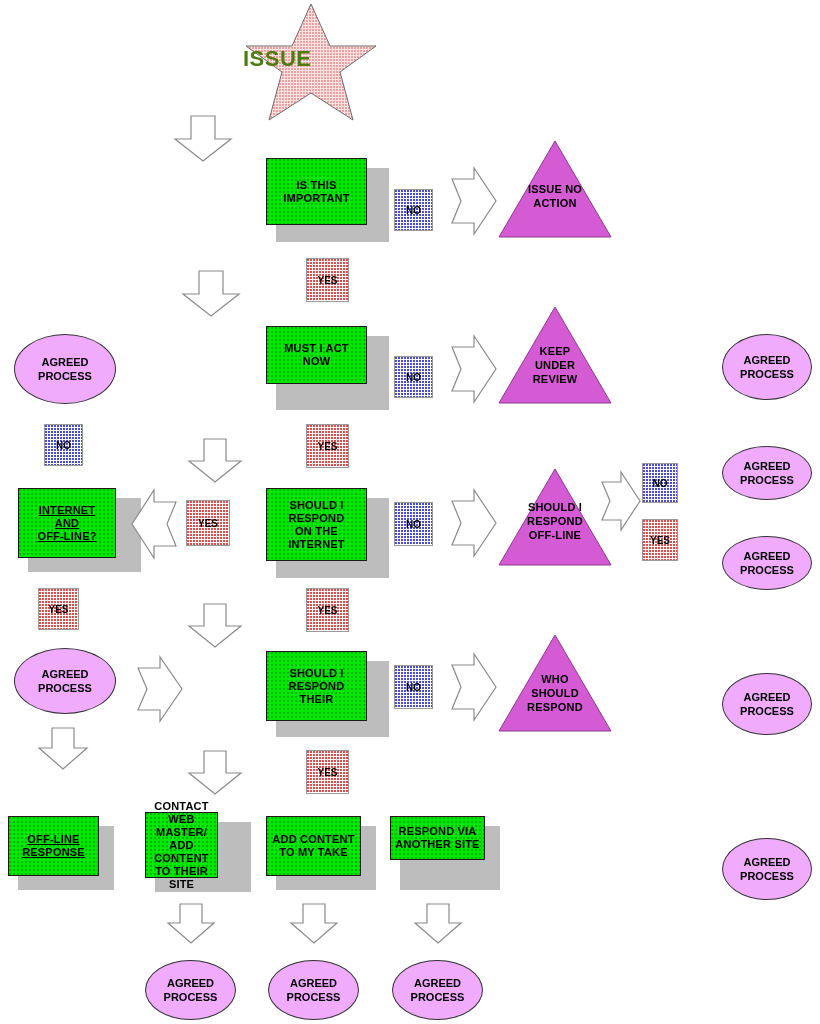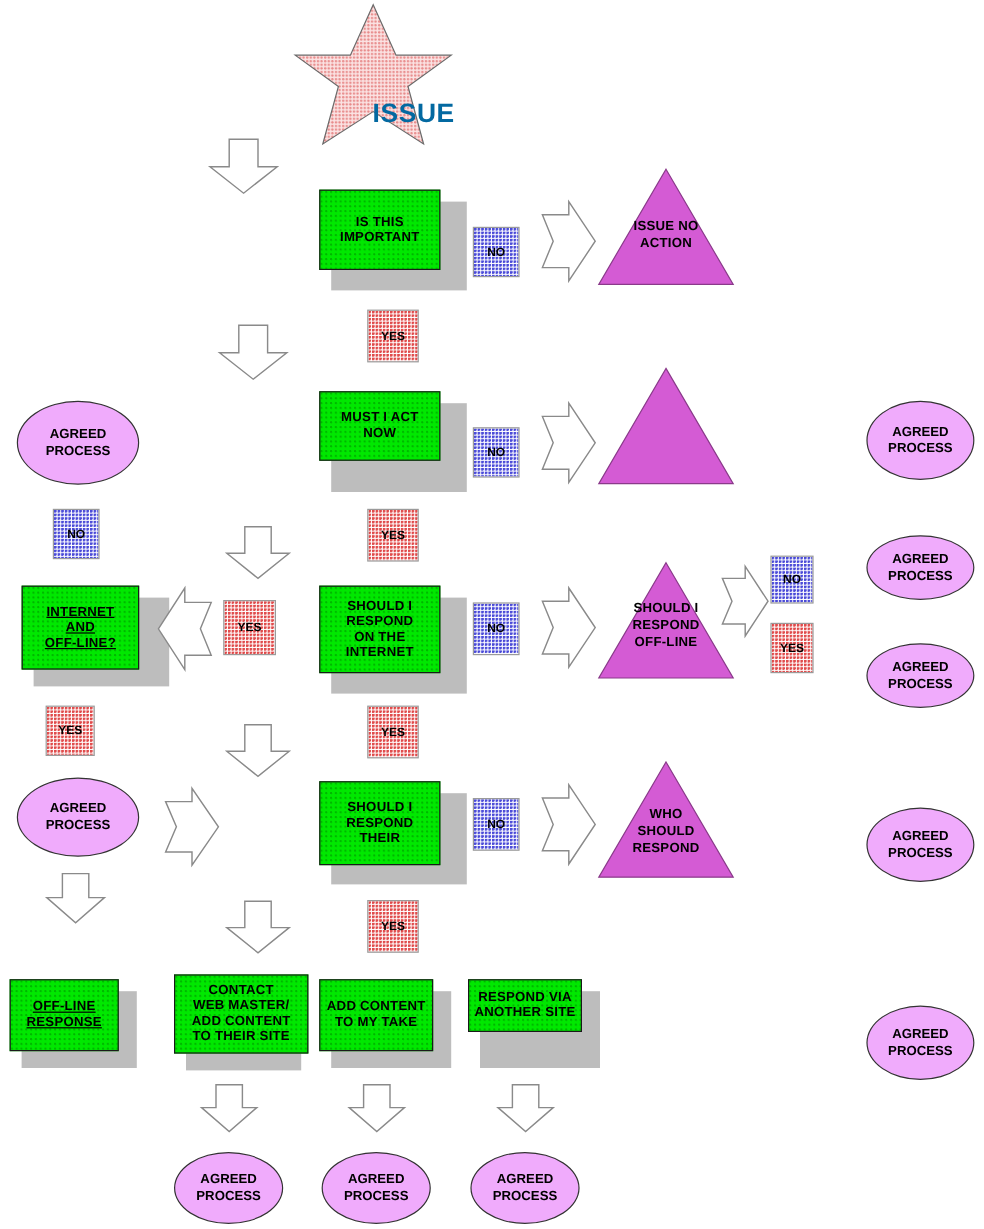--- a/index.html
+++ b/index.html
@@ -98,27 +98,26 @@
     z-index: 3;
   }
 
   
   .star { z-index: 3; }
   .star svg { display: block; width: 100%; height: 100%; }
   .star .slabel {
     position: absolute;
     left: 0; right: 0;
     top: 44px;
-    text-align: right;
+    text-align: left;
     font-size: 22px;
     font-weight: bold;
-    color: #0369a1;
+    color: #4d7c0f;
     letter-spacing: 0.5px;
     pointer-events: none;
-    margin-top: 36px;
   }
 
   
   .arrow { z-index: 2; }
   .arrow svg { display: block; width: 100%; height: 100%; }
   .arrow polygon { fill: #ffffff; stroke: #8a8a8a; stroke-width: 1.2; }
 </style>
 </head>
 <body>
 
@@ -199,20 +198,25 @@
   <div class="arrow node" style="left:450px; top:334px; width:48px; height:70px;">
     <svg viewBox="0 0 48 70">
         <polygon points="2,13 24,13 24,2 46,35 24,68 24,57 2,57 11,35"></polygon>
       </svg>
   </div>
 
   <div class="tri node" style="left:498px; top:306px; width:114px; height:98px;">
     <svg viewBox="0 0 114 98" preserveAspectRatio="none">
         <polygon points="57,1 113,97 1,97" fill="#d45bd4" stroke="#8a3a8a" stroke-width="1"></polygon>
       </svg>
+    <div class="tlabel" style="top:38px;">
+      <span>KEEP</span><br>
+      <span>UNDER</span><br>
+      <span>REVIEW</span>
+    </div>
   </div>
 
   <div class="ell node" style="left:722px; top:334px; width:90px; height:66px;">
     <div>
       <span>AGREED</span><br>
       <span>PROCESS</span>
     </div>
   </div>
 
   <div class="chip chip-yes node" style="left:306px; top:424px; width:43px; height:44px;">YES</div>
@@ -367,21 +371,21 @@
 
   <div class="gshadow node" style="left:18px; top:826px; width:96px; height:64px;"></div>
   <div class="gbox node" style="left:8px; top:816px; width:91px; height:60px;">
     <div>
       <span class="lnk">OFF-LINE</span><br>
       <span class="lnk">RESPONSE</span>
     </div>
   </div>
 
   <div class="gshadow node" style="left:155px; top:822px; width:96px; height:70px;"></div>
-  <div class="gbox node" style="left:145px; top:812px; width:112px; height:66px;justify-content:center;">
+  <div class="gbox node" style="left:145px; top:812px; width:73px; height:66px;justify-content:center;">
     <div>
       <span>CONTACT</span><br>
       <span>WEB MASTER/</span><br>
       <span>ADD CONTENT</span><br>
       <span>TO THEIR SITE</span>
     </div>
   </div>
 
   <div class="gshadow node" style="left:276px; top:826px; width:100px; height:64px;"></div>
   <div class="gbox node" style="left:266px; top:816px; width:95px; height:60px;">

